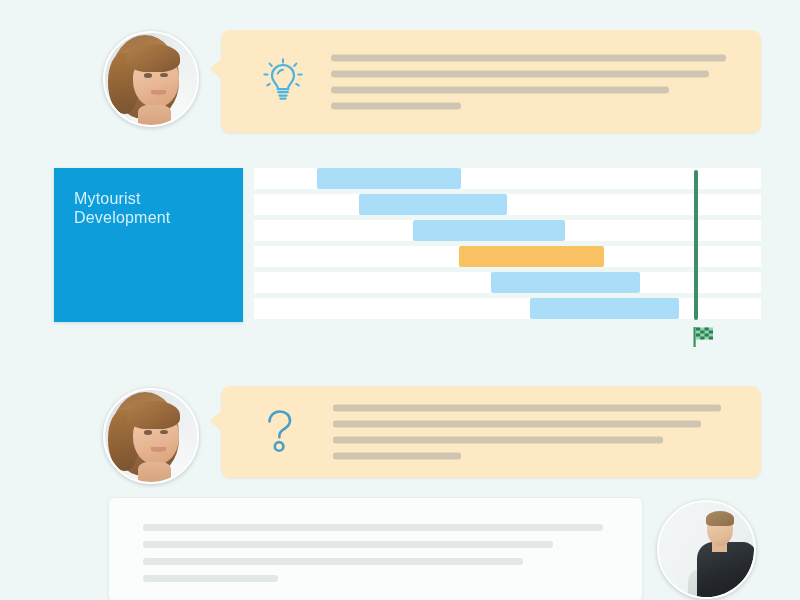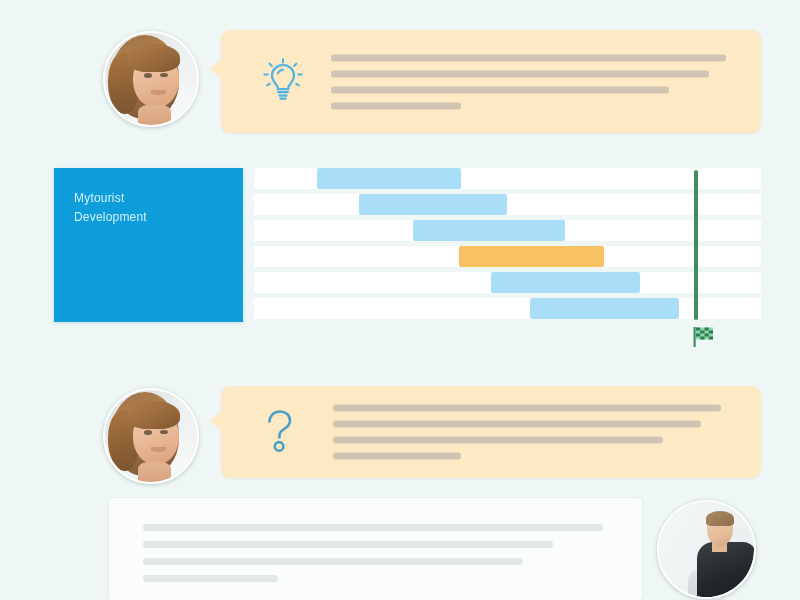--- a/index.html
+++ b/index.html
@@ -215,21 +215,21 @@
     width: 189px;
     height: 154px;
     background: #0d9ddb;
     box-shadow: 0 1px 3px rgba(30,90,120,0.18);
   }
   .gantt-title-text {
     position: absolute;
     left: 20px;
     top: 21px;
     color: #d6f0fb;
-    font-size: 12px;
+    font-size: 16px;
     line-height: 19px;
     white-space: pre-line;
     letter-spacing: .2px;
   }
   .gantt-rows {
     position: absolute;
     left: 200px;
     top: 0;
     right: 0;
     bottom: 0;

